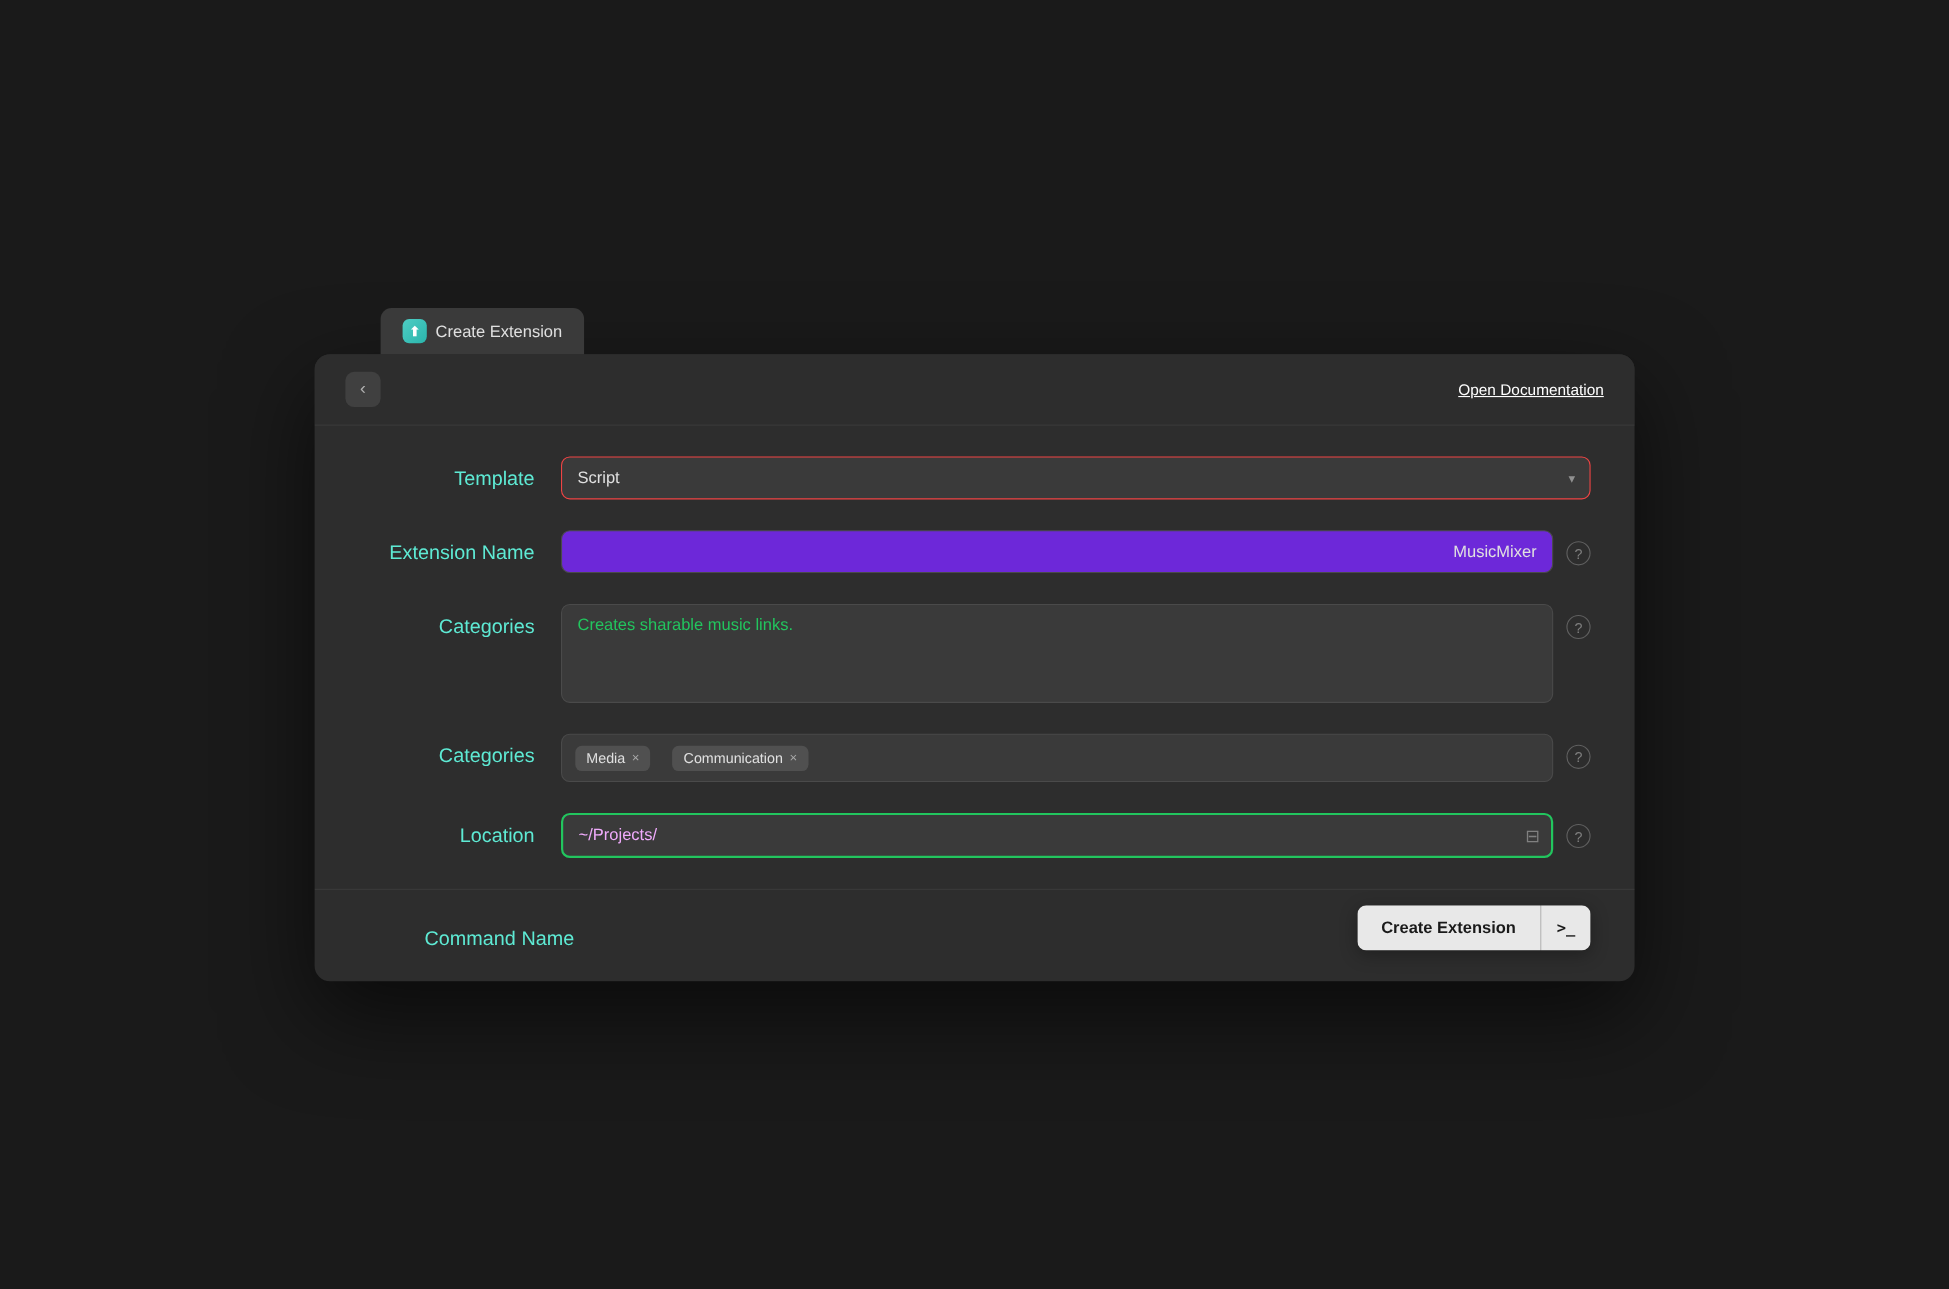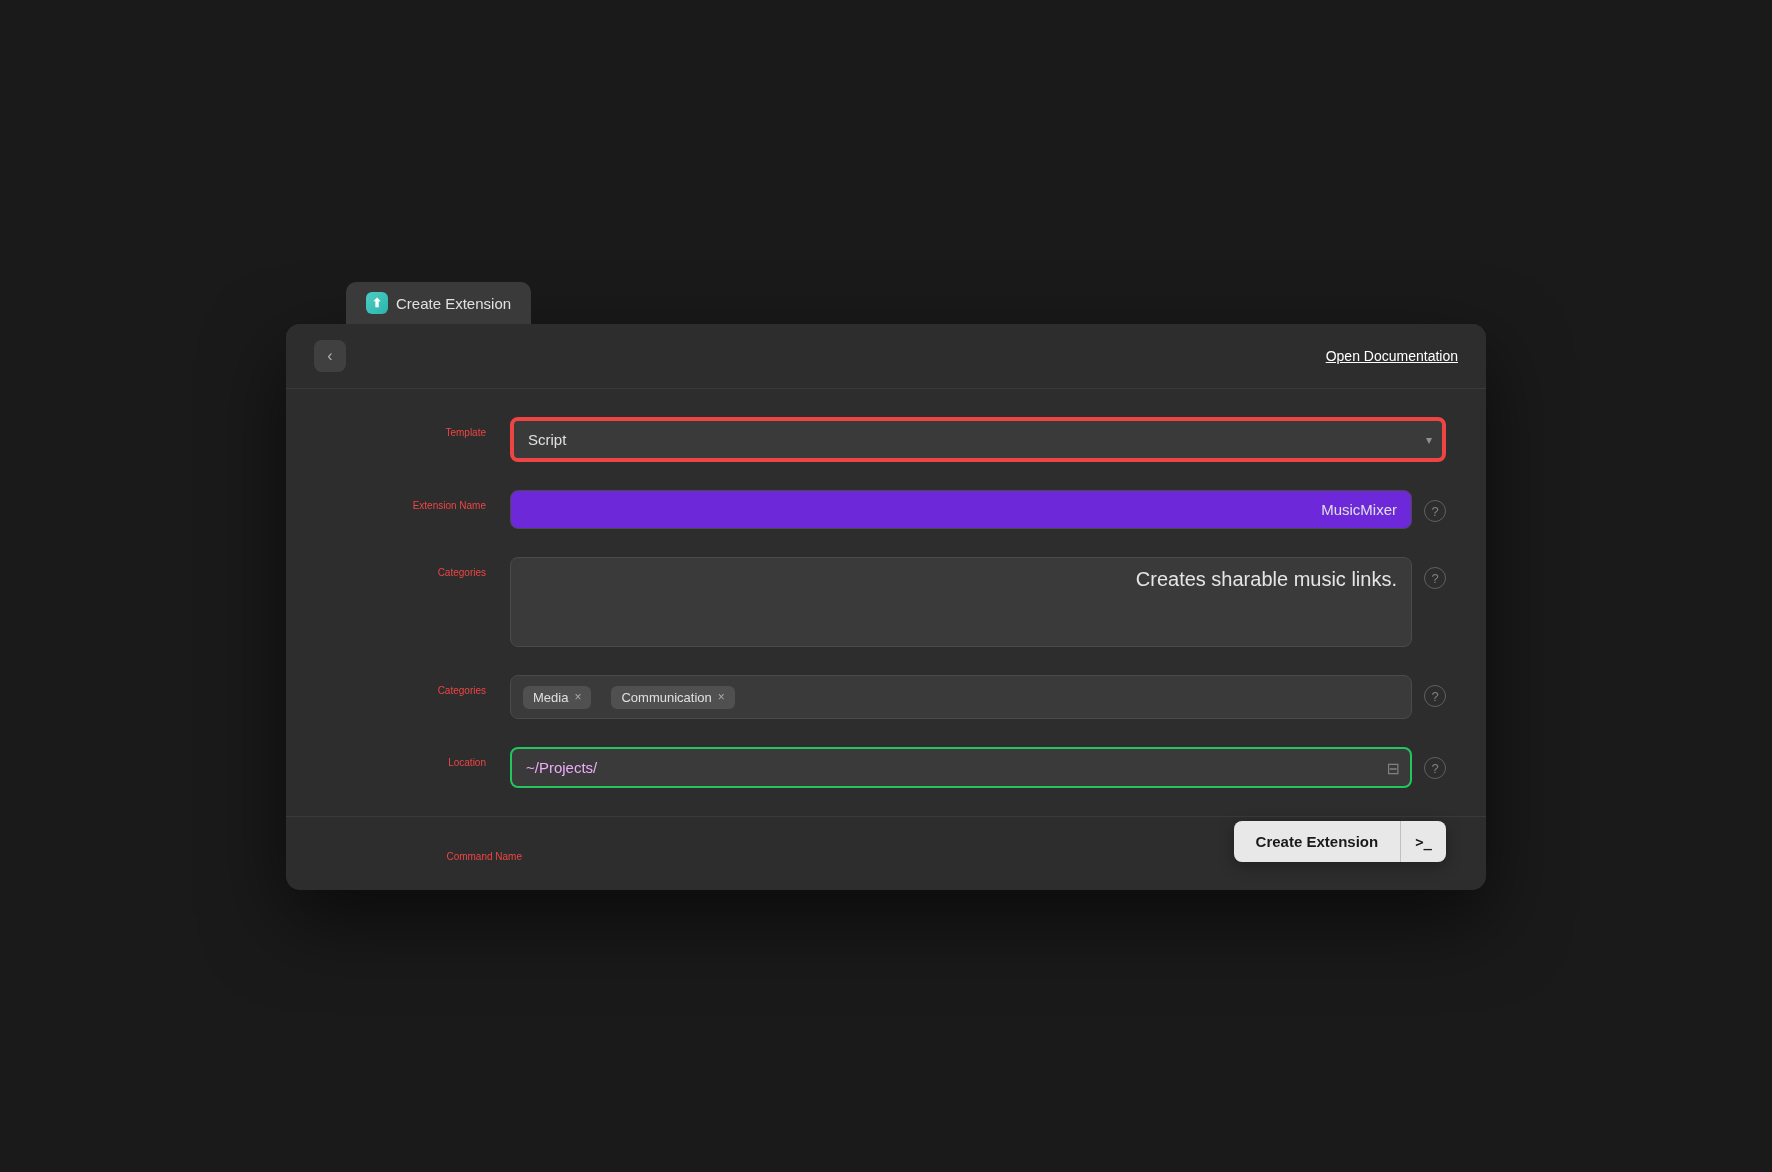--- a/index.html
+++ b/index.html
@@ -96,22 +96,22 @@
     .form-row {
       display: flex;
       align-items: flex-start;
       gap: 24px;
     }
 
     .form-label {
       width: 160px;
       min-width: 160px;
       text-align: right;
-      color: #ef4444;
-      font-size: 10px;
+      color: #5eead4;
+      font-size: 18px;
       padding-top: 10px;
     }
 
     .form-control-wrap {
       flex: 1;
       display: flex;
       align-items: flex-start;
       gap: 12px;
     }
 
@@ -129,21 +129,21 @@
     }
 
     .select-wrap {
       position: relative;
       flex: 1;
     }
 
     .form-select {
       width: 100%;
       background: #3a3a3a;
-      border: 4px solid #ef4444;
+      border: 1px solid #ef4444;
       border-radius: 8px;
       color: #e0e0e0;
       font-size: 15px;
       padding: 10px 40px 10px 14px;
       outline: none;
       appearance: none;
       cursor: pointer;
       font-family: inherit;
     }
 
@@ -155,28 +155,27 @@
       color: #909090;
       pointer-events: none;
       font-size: 12px;
     }
 
     .form-textarea {
       flex: 1;
       background: #3a3a3a;
       border: 1px solid #4a4a4a;
       border-radius: 8px;
-      color: #e5e5e5;
-      font-size: 20px;
+      color: #22c55e;
+      font-size: 15px;
       padding: 10px 14px;
       outline: none;
       resize: none;
       font-family: inherit;
       min-height: 90px;
-      text-align: right;
     }
 
     .categories-field {
       flex: 1;
       background: #3a3a3a;
       border: 1px solid #4a4a4a;
       border-radius: 8px;
       padding: 8px 12px;
       display: flex;
       align-items: center;

